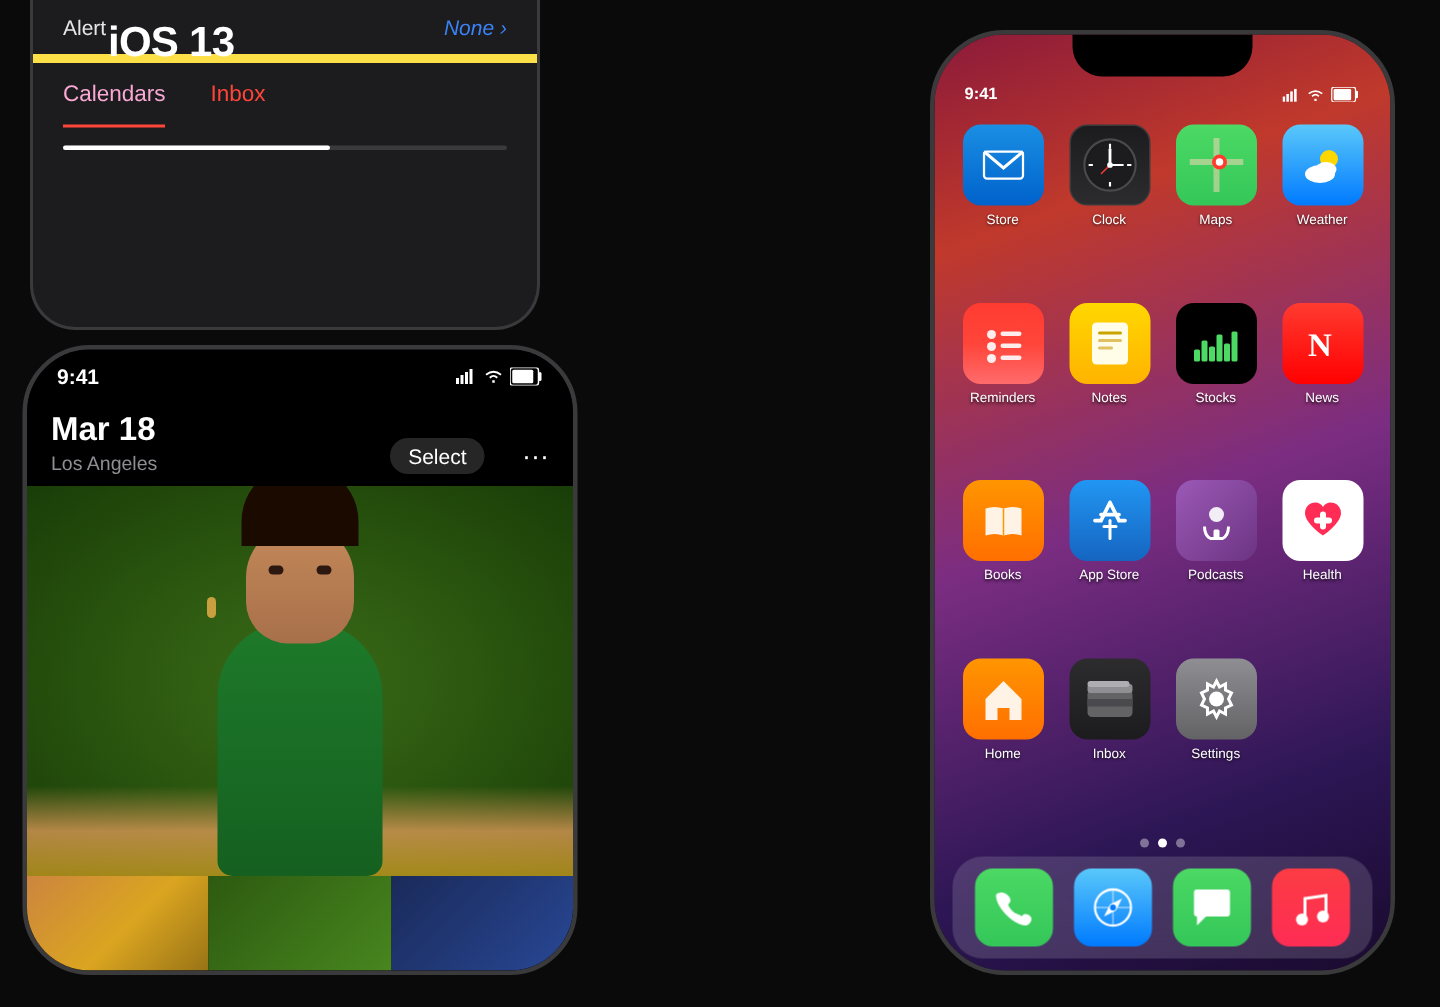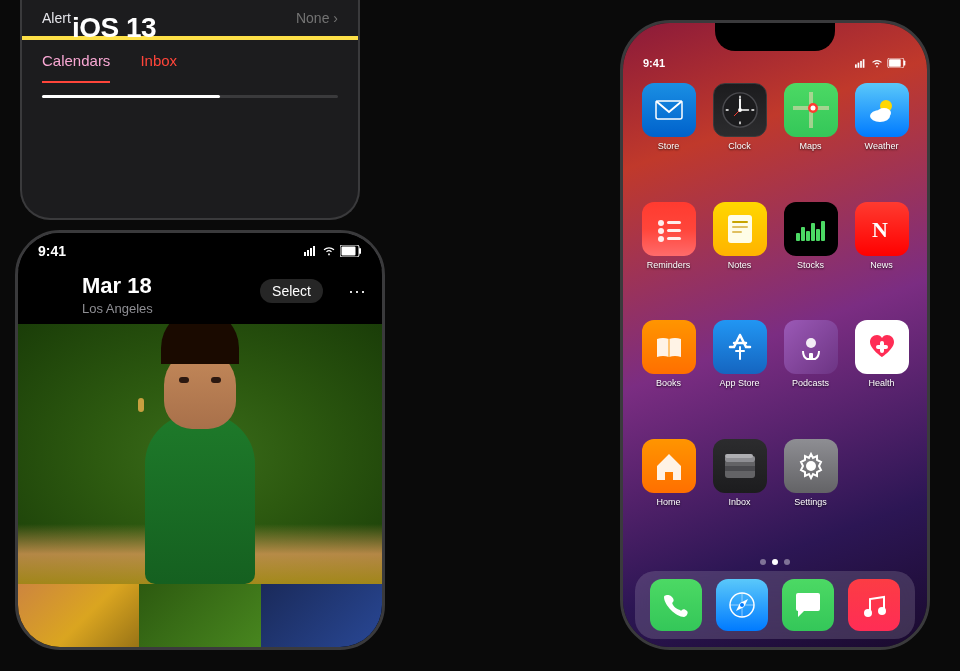--- a/index.html
+++ b/index.html
@@ -45,31 +45,32 @@
       overflow: hidden;
       border: 2px solid #3a3a3c;
       border-top: none;
     }
 
     .notif-row {
       display: flex;
       align-items: center;
       justify-content: space-between;
       padding: 10px 20px;
-      border-bottom: 4px solid #fde047;
+      border-bottom: 6px solid #fde047;
     }
 
     .notif-label {
       color: #e5e5ea;
       font-size: 14px;
     }
 
     .notif-value {
-      color: #737373;
+      color: #3b82f6;
       font-size: 14px;
+      font-style: italic;
     }
 
     .notif-tabs {
       display: flex;
       padding: 12px 20px;
       gap: 30px;
     }
 
     .notif-tab {
       color: #ff453a;
@@ -118,22 +119,21 @@
       background: #000;
       position: relative;
       overflow: hidden;
     }
 
     
     .photos-header {
       padding: 4px 16px 8px;
       display: flex;
       justify-content: space-between;
-      align-items: flex-start;
-      margin-left: 48px;
+      align-items: flex-end;
     }
 
     .photos-date {
       color: #fff;
       font-size: 22px;
       font-weight: 700;
     }
 
     .photos-location {
       color: #8e8e93;

